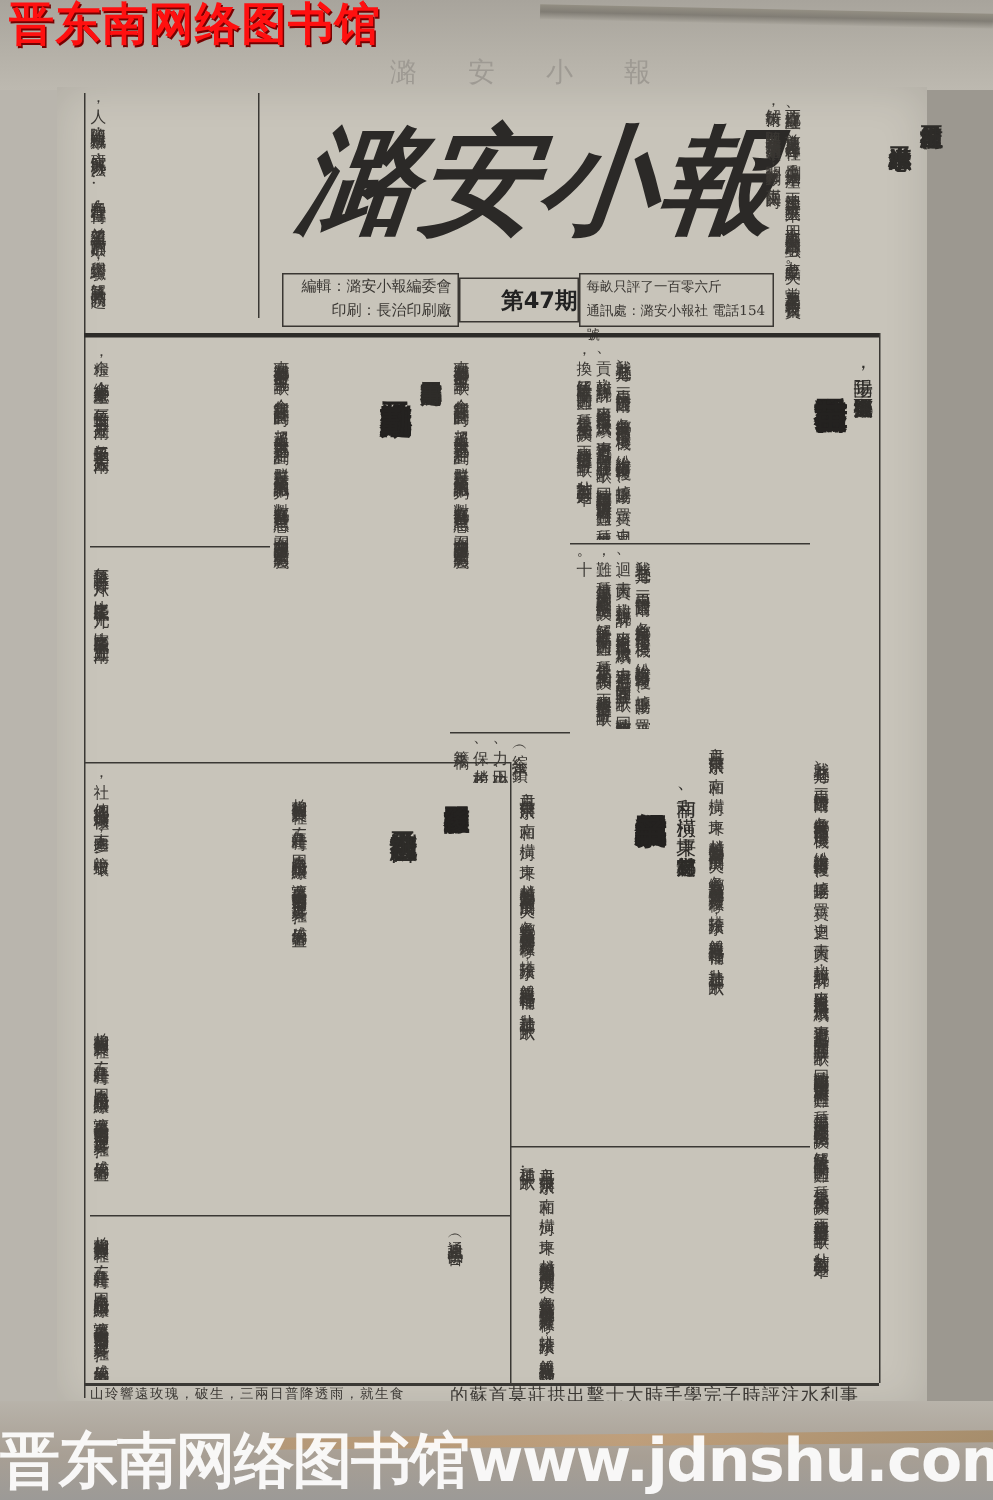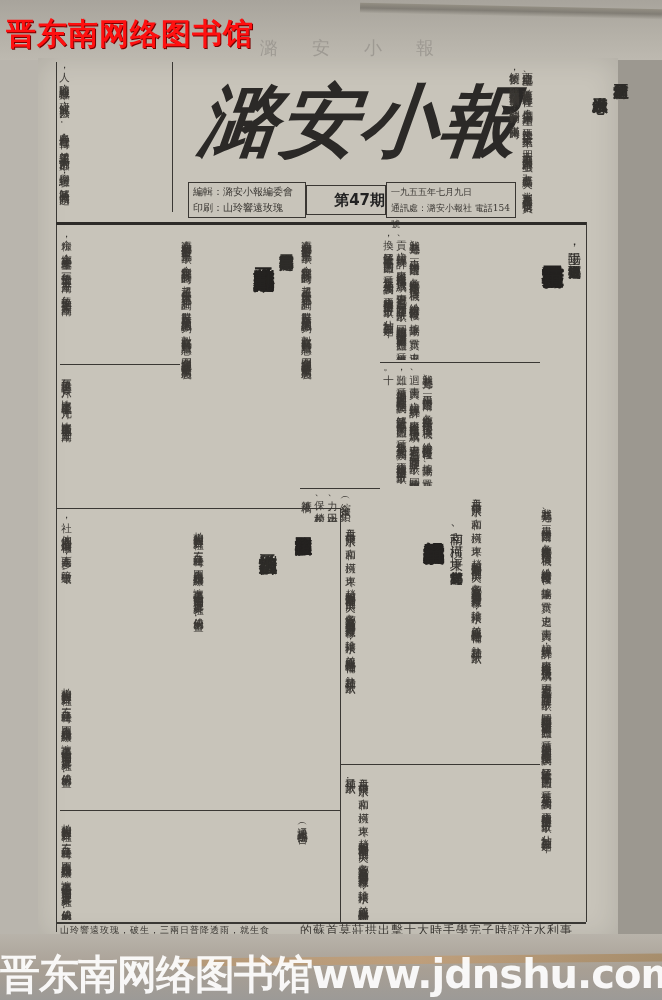--- a/index.html
+++ b/index.html
@@ -28,21 +28,21 @@
   .paper {
     position: absolute; left: 38px; top: 58px; width: 580px; height: 882px;
     background: #c8c4ba;
     box-shadow: inset 0 0 30px rgba(0,0,0,.12);
   }
   .left-margin {
     position: absolute; left: 0; top: 60px; width: 56px; height: 880px;
     background: #b9b5ad;
   }
   
-  .wm-top { position: absolute; left: 6px; top: 0; z-index: 10; margin-top: 17px; }
+  .wm-top { position: absolute; left: 6px; top: 0; z-index: 10; }
   .wm-top .wm-cn {
     font-family: "DejaVu Sans", sans-serif; font-weight: bold;
     color: #ff1010; font-size: 30px; letter-spacing: 1px; line-height: 34px;
     text-shadow: 1px 1px 0 #700;
   }
   .wm-top .wm-url {
     font-family: "DejaVu Sans Mono", monospace; font-weight: bold;
     color: #ff1010; font-size: 24px; margin-left: 8px; line-height: 26px;
     text-shadow: 1px 1px 0 #700;
   }
@@ -121,27 +121,27 @@
 <div class="masthead-title">潞安小報</div>
 
 <div class="info-box" style="left:508px; top:64px; width:76px; height:154px; border:none;">
   <div class="block" style="left:0; top:0; width:76px; height:150px;">
     <p>西流鄉紅星、前進農業生產合作社，爲爛保玉米增產，兩社決定二百六十畝玉米，四十五畝高粱全部灌鑽心虫，占藥要點二夫。黨支部及早召集各社技術員，由工作組具體了解技術，隨即各社在技術員的帶領下，開始行動，僅兩天時</p>
   </div>
 </div>
 <div class="subhead" style="left:612px; top:72px; font-size:15px; line-height:18px; font-weight:bold;">紅星前進兩社</div>
 <div class="subhead" style="left:591px; top:86px; font-size:15px; line-height:18px; font-weight:bold;">灌玉米鑽心虫</div>
 
-<div class="info-box" style="left:188px; top:182px; width:118px; height:36px; padding:1px 4px;">
+<div class="info-box" style="left:188px; top:182px; width:118px; height:36px; padding:1px 4px;text-align:right;">
   <div>編輯：潞安小報編委會</div>
-  <div>印刷：山玲響遠玫瑰</div>
+  <div>印刷：長治印刷廠</div>
 </div>
 <div class="issue-box">第47期</div>
 <div class="info-box" style="left:386px; top:182px; width:130px; height:36px; padding:1px 4px; font-size:9px;">
-  <div>一九五五年七月九日</div>
+  <div>每畝只評了一百零六斤</div>
   <div>通訊處：潞安小報社 電話154號</div>
 </div>
 
 <div class="rule-thick" style="left:56px; top:222px; width:530px;"></div>
 
 <div class="subhead" style="left:566px; top:242px; font-size:13px; line-height:16px;">垂陽，史迴等鄉抓緊雨後良機</div>
 <div class="headline" style="left:540px; top:248px; font-size:22px; line-height:26px;">進行麥田複種和移苗補苗</div>
 <div class="block" style="left:382px; top:232px; width:154px; height:128px;">
   <p>我縣在七月二、三兩日普降透雨，各鄉農民抓住雨後這一良機，紛紛進行麥田複種，據垂陽、眾寶、史迴、南天貢、韓川等鄉統計，麥田複播已取得很大成績。史迴鄉七月一日一天時間同莊豆子八十畝，同時該鄉用兩種辦法解決了種籽困難，一種是專派兩個人到產豆較多區調換，解決了除種五千斤的困難，一種是拿小麥互相調換。兩後共複種麥田二百五十畝，佔計劃百分之四十。</p>
 </div>

